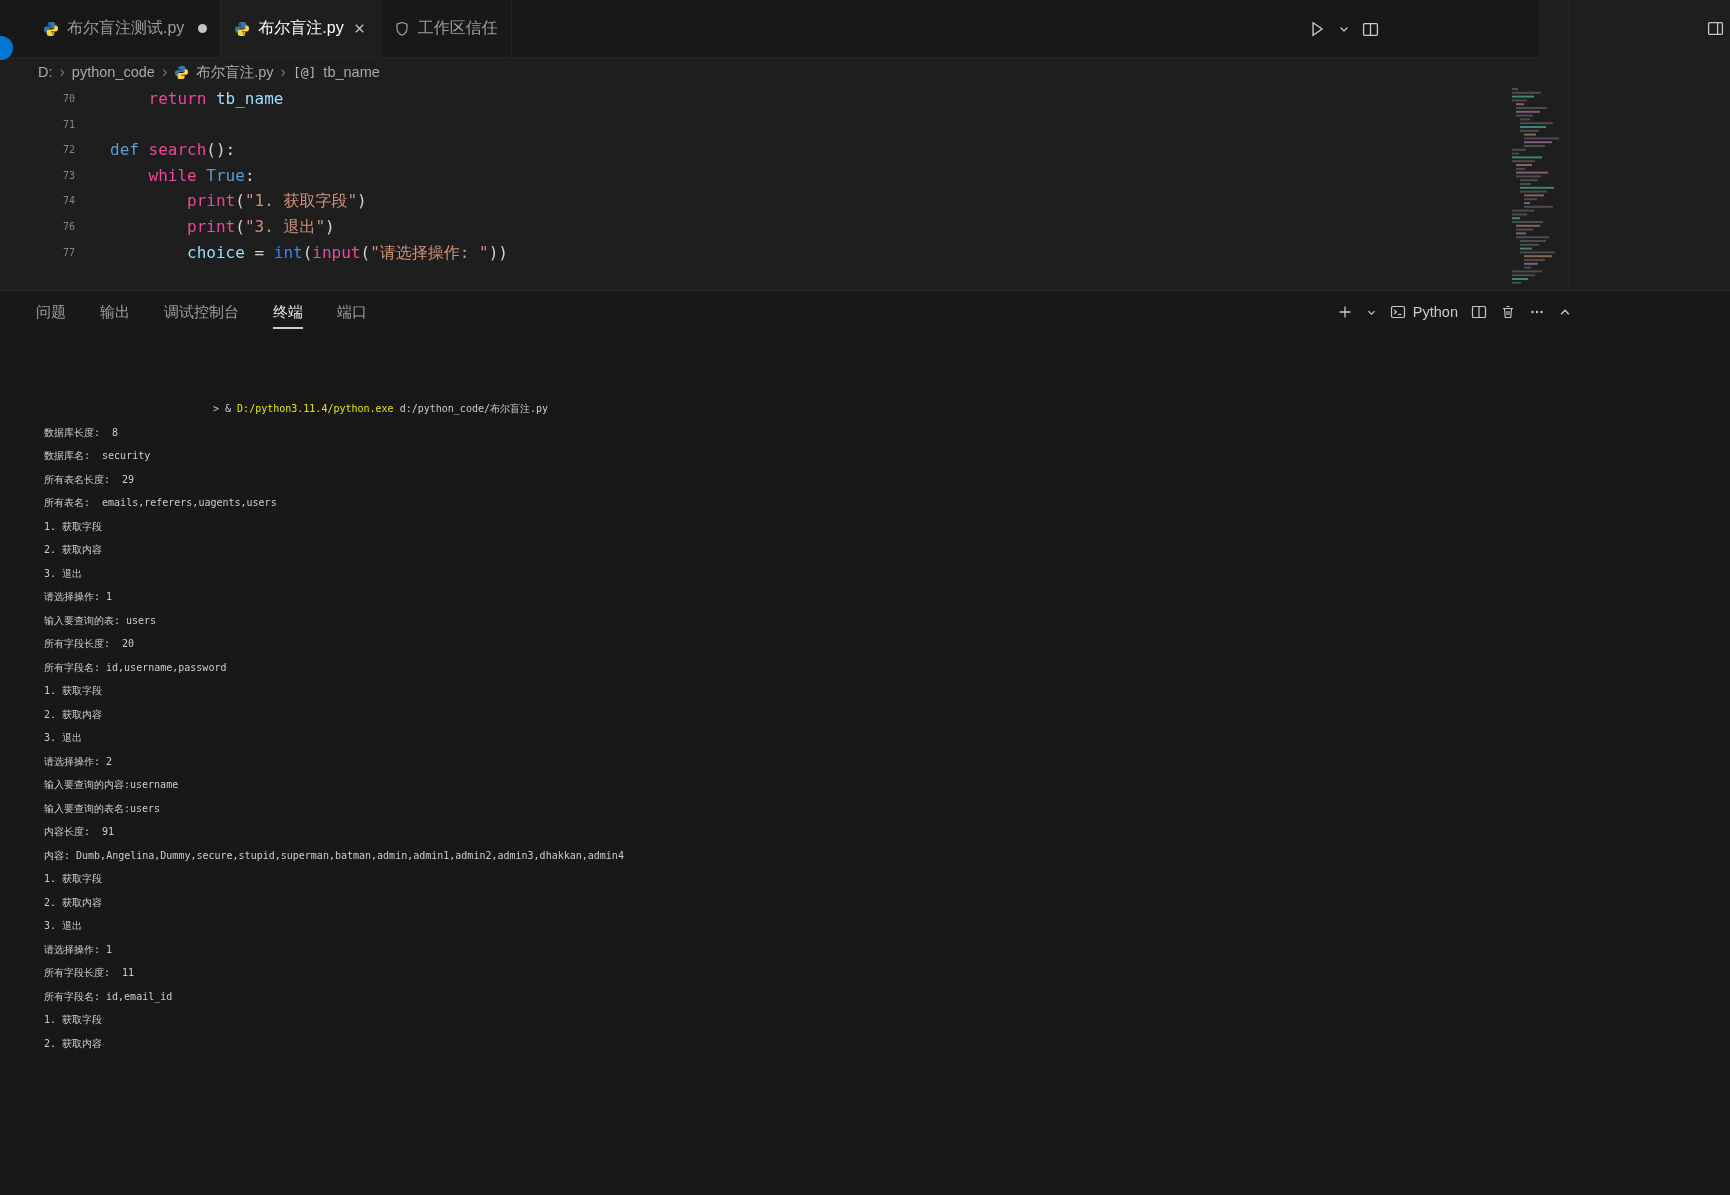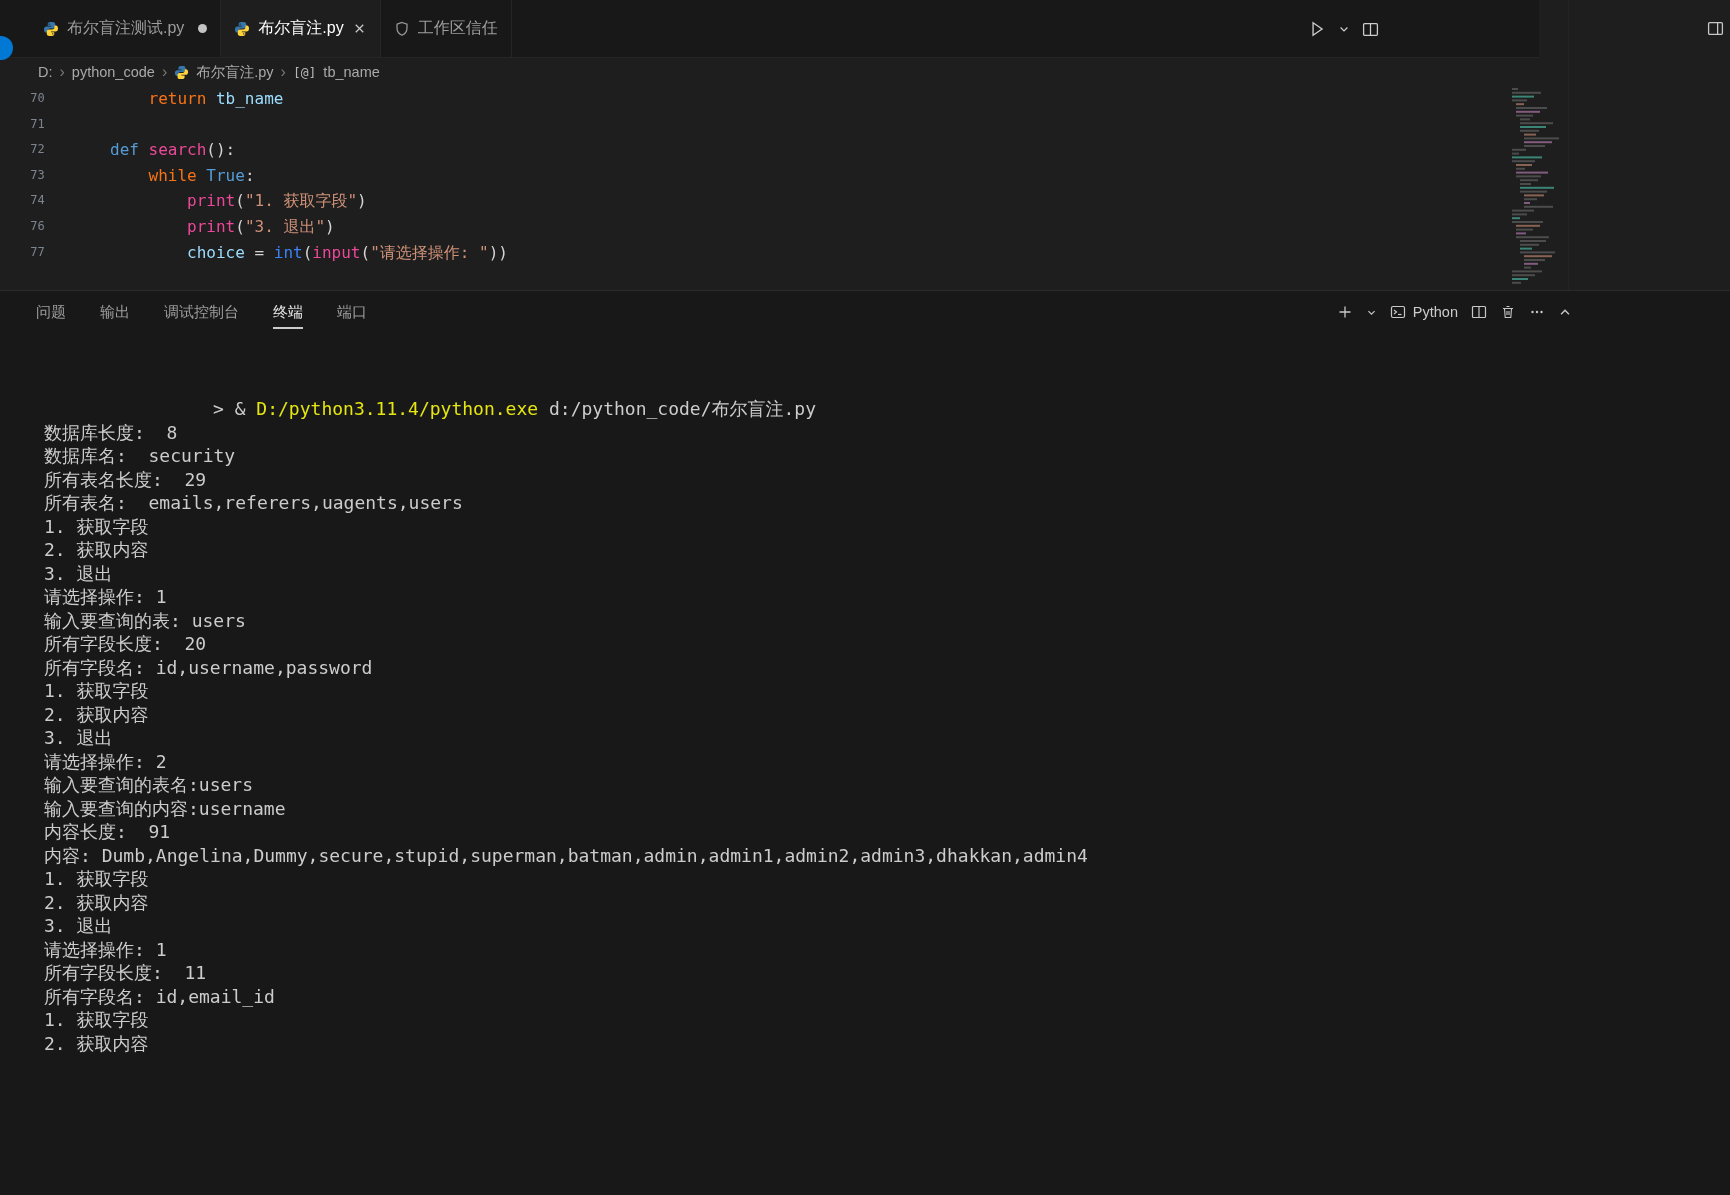--- a/index.html
+++ b/index.html
@@ -32,44 +32,44 @@
   .breadcrumbs{position:absolute;top:58px;left:0;width:1568px;height:28px;background:#1e1e1e;
                display:flex;align-items:center;padding-left:38px;gap:7px;font-size:14.5px;color:#a9a9a9}
   .crumb{cursor:pointer}
   .crumb-sep{color:#767676;font-size:16px;line-height:1}
   .crumb-symbol-icon{font-family:"DejaVu Sans Mono",monospace;font-size:13px;color:#b5b5b5}
 
   
   .editor{position:absolute;top:86px;left:0;width:1568px;height:204px;background:#1e1e1e;
           font-family:"DejaVu Sans Mono","DejaVu Sans",monospace;font-size:16px;overflow:hidden}
   .code-line{display:flex;height:25.6px;line-height:25.6px;white-space:pre}
-  .line-num{width:110px;padding-right:35px;text-align:center;color:#7d8590;font-size:12px;flex:none}
+  .line-num{width:110px;padding-right:35px;text-align:right;color:#7d8590;font-size:10px;flex:none}
   .code-text{color:#d4d4d4}
   .tk-kw1{color:#569cd6}
-  .tk-kw2{color:#f97316}
+  .tk-kw2{color:#ec4899}
   .tk-fn{color:#ec4899}
   .tk-str{color:#ce9178}
   .tk-var{color:#9cdcfe}
   .tk-type{color:#3b82f6}
   .minimap{position:absolute;top:0;right:0;width:58px;height:204px}
 
   
   .panel{position:absolute;top:290px;left:0;width:1730px;height:905px;background:#181818;
          border-top:1px solid #2b2b2b}
   .panel-header{position:relative;height:42px;display:flex;align-items:center;padding-left:36px}
   .panel-tab{margin-right:34px;font-size:15px;color:#9d9d9d;height:42px;line-height:42px;
              position:relative;cursor:pointer}
   .panel-tab.active{color:#e7e7e7}
   .panel-tab.active::after{content:"";position:absolute;left:0;right:0;bottom:4px;height:2px;background:#cccccc}
   .panel-actions{position:absolute;right:158px;top:0;height:42px;display:flex;align-items:center;gap:13px}
   .panel-actions .icon16{cursor:pointer}
   .python-profile{display:flex;align-items:center;gap:7px;font-size:14.5px;color:#cccccc;cursor:pointer}
 
   
-  .terminal{padding:64px 24px 0 44px;font-size:18px;color:#cccccc;
+  .terminal{padding:64px 24px 0 44px;font-size:10px;color:#cccccc;
             font-family:"DejaVu Sans Mono","DejaVu Sans",monospace}
   .term-line{height:23.5px;line-height:23.5px;white-space:pre}
   .term-line.indent{padding-left:169px}
   .seg-yellow{color:#e5e510}
 </style>
 </head>
 <body>
 
 <div class="tabbar">
   <div class="tabs">
@@ -295,22 +295,22 @@
       <div class="term-line"><span>2. 获取内容</span></div>
       <div class="term-line"><span>3. 退出</span></div>
       <div class="term-line"><span>请选择操作: 1</span></div>
       <div class="term-line"><span>输入要查询的表: users</span></div>
       <div class="term-line"><span>所有字段长度:  20</span></div>
       <div class="term-line"><span>所有字段名: id,username,password</span></div>
       <div class="term-line"><span>1. 获取字段</span></div>
       <div class="term-line"><span>2. 获取内容</span></div>
       <div class="term-line"><span>3. 退出</span></div>
       <div class="term-line"><span>请选择操作: 2</span></div>
+      <div class="term-line"><span>输入要查询的内容:username</span></div>
       <div class="term-line"><span>输入要查询的表名:users</span></div>
-      <div class="term-line"><span>输入要查询的内容:username</span></div>
       <div class="term-line"><span>内容长度:  91</span></div>
       <div class="term-line"><span>内容: Dumb,Angelina,Dummy,secure,stupid,superman,batman,admin,admin1,admin2,admin3,dhakkan,admin4</span></div>
       <div class="term-line"><span>1. 获取字段</span></div>
       <div class="term-line"><span>2. 获取内容</span></div>
       <div class="term-line"><span>3. 退出</span></div>
       <div class="term-line"><span>请选择操作: 1</span></div>
       <div class="term-line"><span>所有字段长度:  11</span></div>
       <div class="term-line"><span>所有字段名: id,email_id</span></div>
       <div class="term-line"><span>1. 获取字段</span></div>
       <div class="term-line"><span>2. 获取内容</span></div>

